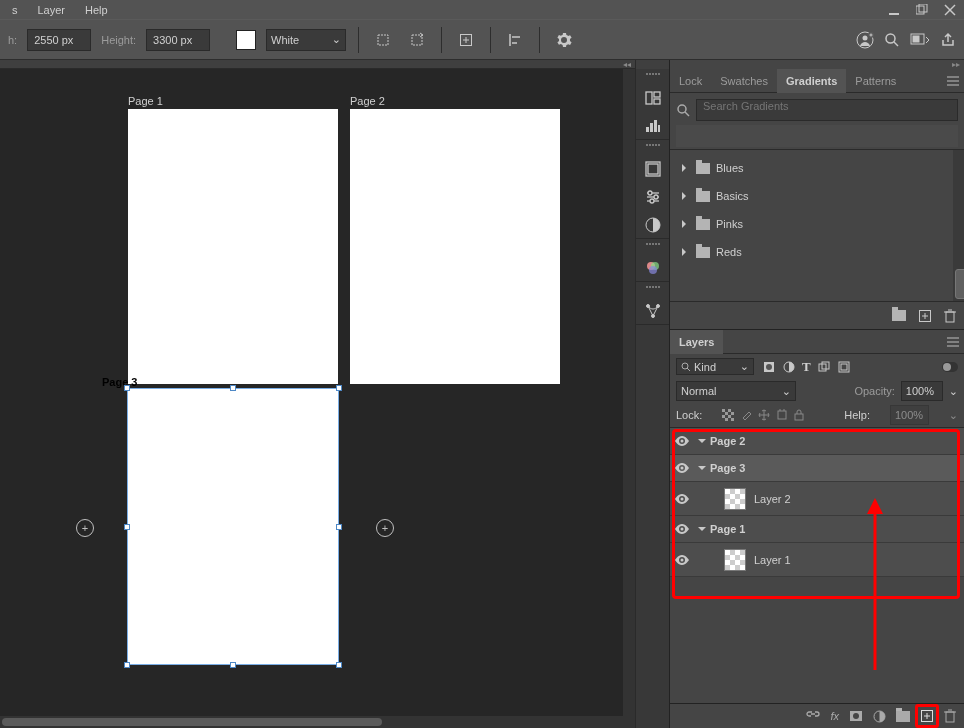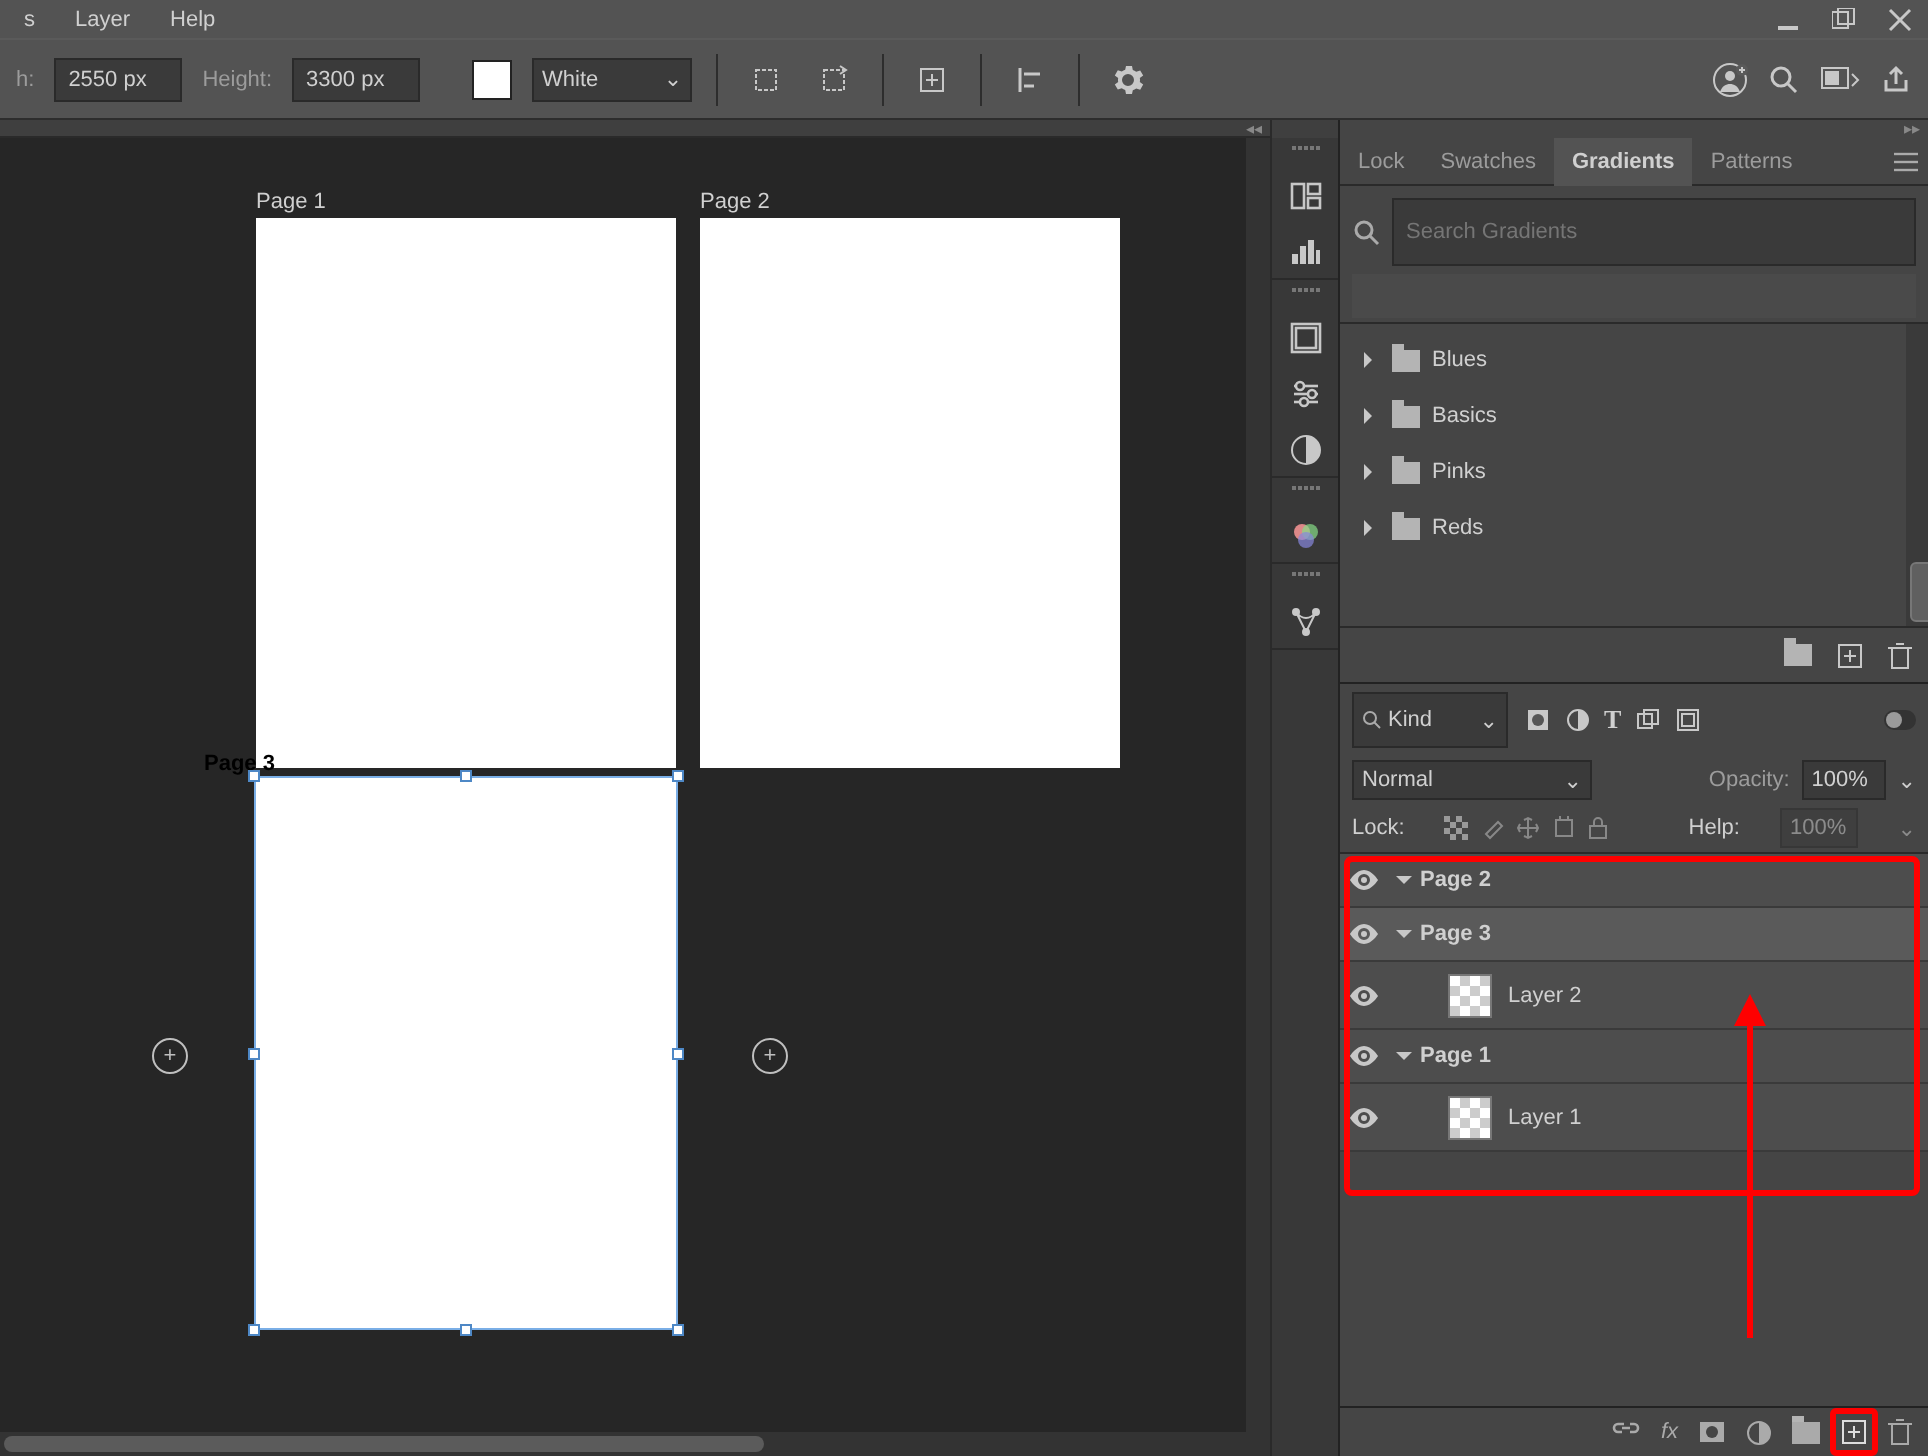--- a/index.html
+++ b/index.html
@@ -67,39 +67,39 @@
   
   .panels{width:295px;background:var(--bg-dark);display:flex;flex-direction:column;border-left:1px solid #222;min-height:0}
   .panel-collapse{height:9px;display:flex;justify-content:flex-end;align-items:center;padding-right:4px}
   .tabrow{display:flex;align-items:center;height:24px;border-bottom:1px solid #2a2a2a}
   .tab{padding:0 9px;height:24px;display:flex;align-items:center;color:var(--text-dim);cursor:default}
   .tab.active{background:var(--bg);color:var(--text);}
   .tab.bold{font-weight:600}
   .panel-menu{margin-left:auto;width:22px;display:flex;justify-content:center;align-items:center}
 
   .searchrow{display:flex;align-items:center;padding:6px 6px 4px;gap:6px}
-  .searchbox{flex:1;background:var(--field);height:22px;border:1px solid #2a2a2a;display:flex;align-items:center;padding:16px 6px}
+  .searchbox{flex:1;background:var(--field);height:22px;border:1px solid #2a2a2a;display:flex;align-items:flex-start;padding:0 6px}
   .searchbox input{all:unset;flex:1;color:var(--text-dim)}
   .recentrow{height:22px;background:#4a4a4a;margin:0 6px 2px;}
 
   .grad-list{flex:0 0 auto;height:152px;overflow:hidden;border-top:1px solid #2a2a2a;display:flex}
   .grad-entries{flex:1;padding:4px 0}
   .grad-item{display:flex;align-items:center;height:28px;padding-left:10px;gap:6px}
   .grad-item .chev{width:10px}
   .folder{width:14px;height:11px;background:#b4b4b4;position:relative}
   .folder::before{content:"";position:absolute;left:0;top:-3px;width:6px;height:3px;background:#b4b4b4}
   .grad-scroll{width:11px;background:#3a3a3a;display:flex;flex-direction:column;justify-content:flex-end}
   .grad-scroll .thumb{height:30px;background:#606060;margin:2px;border-radius:3px}
 
   .grad-footer{height:28px;display:flex;justify-content:flex-end;align-items:center;gap:12px;padding:0 8px;border-top:1px solid #2a2a2a}
 
   
   .layers-panel{flex:1;display:flex;flex-direction:column;border-top:1px solid #222;min-height:0}
   .lp-row1{display:flex;align-items:center;padding:4px 6px;gap:6px}
-  .kind-box{background:var(--field);border:1px solid #2a2a2a;height:28px;width:78px;display:flex;align-items:center;padding:0 4px;justify-content:space-between}
+  .kind-box{background:var(--field);border:1px solid #2a2a2a;height:17px;width:78px;display:flex;align-items:center;padding:0 4px;justify-content:space-between}
   .filters{display:flex;gap:6px;margin-left:2px;align-items:center}
   .pill-toggle{width:16px;height:10px;border-radius:5px;background:#333;position:relative;margin-left:auto}
   .pill-toggle::after{content:"";position:absolute;left:1px;top:1px;width:8px;height:8px;border-radius:50%;background:#9a9a9a}
 
   .lp-row2{display:flex;align-items:center;padding:2px 6px;gap:6px}
   .sel2{background:var(--field);border:1px solid #2a2a2a;height:20px;display:flex;align-items:center;padding:0 4px;justify-content:space-between}
   .sel2.mode{width:120px}
   .sel2.op{width:42px}
   .lp-row3{display:flex;align-items:center;padding:2px 6px;gap:20px;color:var(--text-dim);font-size:10px}
   .lock-icons{display:flex;gap:6px;align-items:center}
@@ -443,20 +443,30 @@
       <span class="icon">
           <svg width="12" height="14" stroke="#c8c8c8" fill="none">
             <rect x="2" y="3" width="8" height="10"></rect>
             <line x1="0" y1="3" x2="12" y2="3"></line>
             <line x1="4" y1="1" x2="8" y2="1"></line>
           </svg>
         </span>
     </div>
 
     <div class="layers-panel">
+      <div class="tabrow">
+        <div class="tab active bold">Layers</div>
+        <div class="panel-menu">
+            <svg width="12" height="10" stroke="#aaa" stroke-width="1.2">
+              <line x1="0" y1="1" x2="12" y2="1"></line>
+              <line x1="0" y1="5" x2="12" y2="5"></line>
+              <line x1="0" y1="9" x2="12" y2="9"></line>
+            </svg>
+          </div>
+      </div>
       <div class="lp-row1">
         <div class="kind-box">
           <span style="display:flex;align-items:center;gap:3px">
               <svg width="10" height="10" stroke="#aaa" fill="none">
                 <circle cx="4" cy="4" r="3"></circle>
                 <line x1="6" y1="6" x2="9" y2="9"></line>
               </svg>
               <span>Kind</span>
             </span>
           <span>⌄</span>

